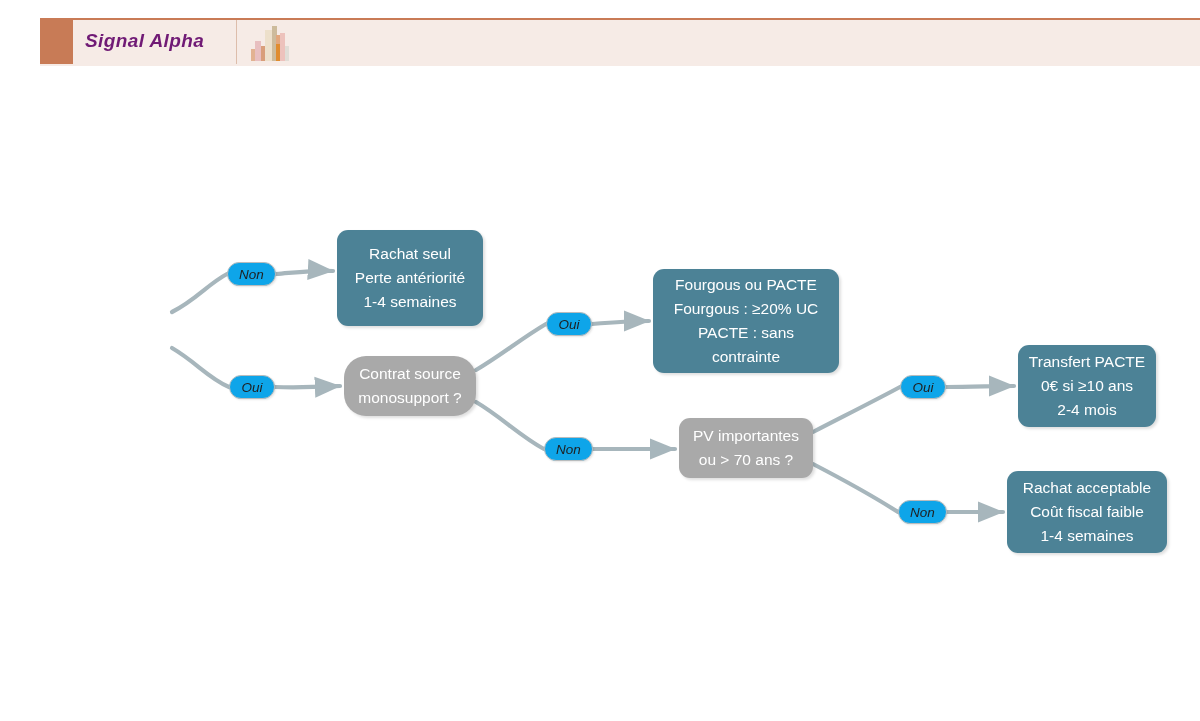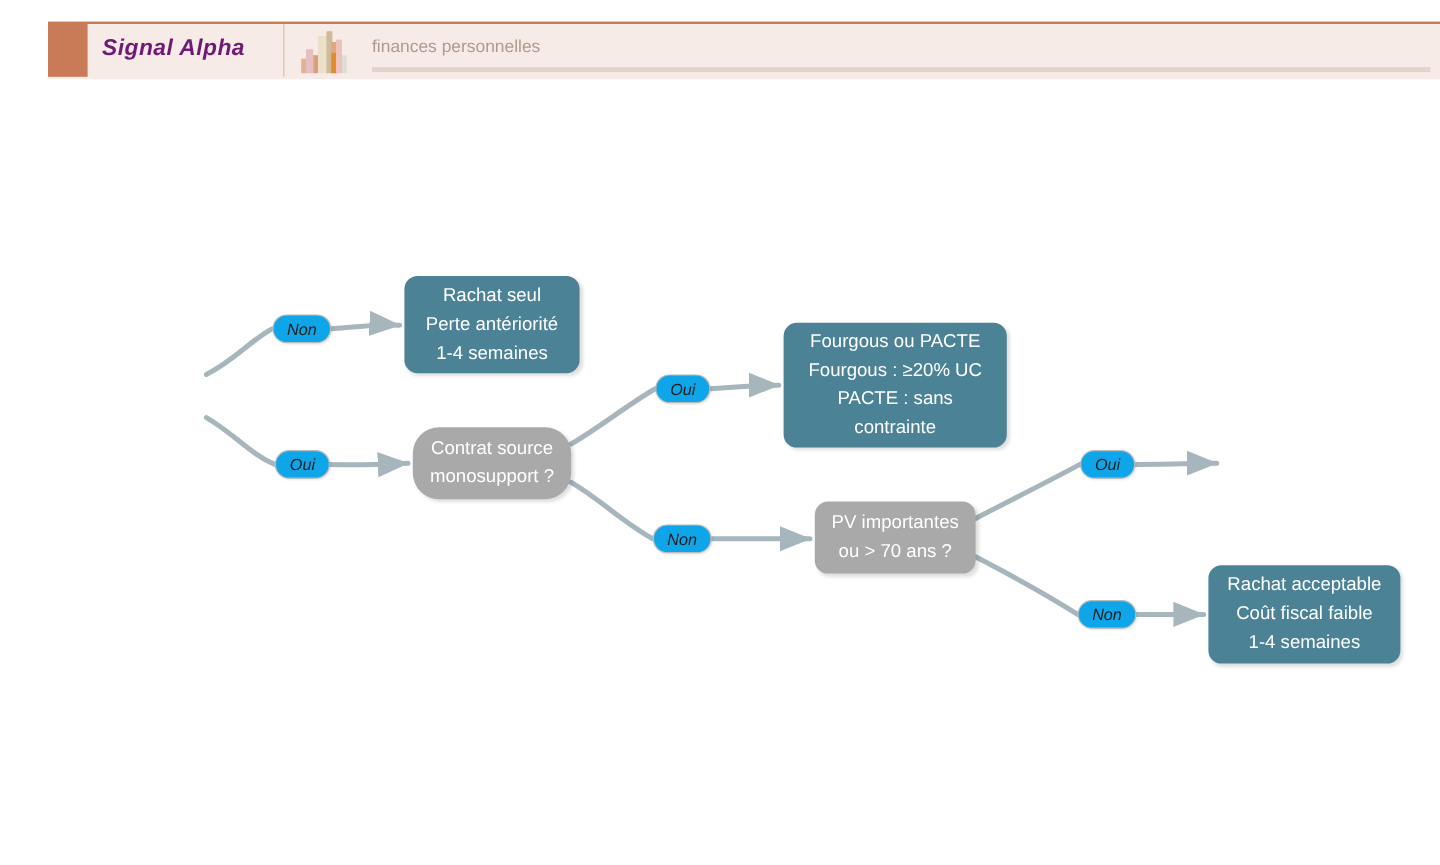--- a/index.html
+++ b/index.html
@@ -90,24 +90,20 @@
       <rect x="12" y="24" width="4" height="15" fill="#d99e7a"></rect>
       <rect x="16" y="8" width="8" height="31" fill="#ede0cb"></rect>
       <rect x="23" y="4" width="5" height="35" fill="#cdbb9c"></rect>
       <rect x="27" y="13" width="5" height="26" fill="#e2a77d"></rect>
       <rect x="27" y="22" width="5" height="17" fill="#e08c2f"></rect>
       <rect x="31" y="11" width="5" height="28" fill="#edc2bc"></rect>
       <rect x="36" y="24" width="4" height="15" fill="#e0ddd6"></rect>
     </svg>
   </div>
 
-  <div id="subtitle-wrap">
-    <div id="subtitle-text">finances personnelles</div>
-    <div id="subtitle-rule"></div>
-  </div>
 </div>
 
 <div id="diagram">
 
   <svg id="edges" viewBox="0 0 1200 661">
     <defs>
       <marker id="ah" markerWidth="7" markerHeight="7" refX="6" refY="3.1" orient="auto" markerUnits="strokeWidth">
         <path d="M0,0.6 L6.2,3.1 L0,5.6 z" fill="#a7b6bc"></path>
       </marker>
     </defs>
@@ -127,21 +123,21 @@
 
       <path d="M813,372 C840,358 876,340 900,327"></path>
       <path d="M946,327 C970,327 996,326 1014,326" marker-end="url(#ah)"></path>
 
       <path d="M813,404 C840,418 876,438 898,452"></path>
       <path d="M947,452 C970,452 988,452 1003,452" marker-end="url(#ah)"></path>
     </g>
   </svg>
 
 
-  <div class="node teal" style="left:337px;top:170px;width:146px;height:81px;">
+  <div class="node teal" style="left:337px;top:170px;width:146px;height:96px;">
     <span class="ln">Rachat seul</span>
     <span class="ln">Perte antériorité</span>
     <span class="ln">1-4 semaines</span>
   </div>
 
   <div class="node gray" style="left:344px;top:296px;width:132px;height:60px;border-radius:22px;">
     <span class="ln">Contrat source</span>
     <span class="ln">monosupport ?</span>
   </div>
 
@@ -150,20 +146,25 @@
     <span class="ln">Fourgous : ≥20% UC</span>
     <span class="ln">PACTE : sans</span>
     <span class="ln">contrainte</span>
   </div>
 
   <div class="node gray" style="left:679px;top:358px;width:134px;height:60px;">
     <span class="ln">PV importantes</span>
     <span class="ln">ou &gt; 70 ans ?</span>
   </div>
 
+  <div class="node teal" style="left:1018px;top:285px;width:138px;height:82px;">
+    <span class="ln">Transfert PACTE</span>
+    <span class="ln">0€ si ≥10 ans</span>
+    <span class="ln">2-4 mois</span>
+  </div>
 
   <div class="node teal" style="left:1007px;top:411px;width:160px;height:82px;">
     <span class="ln">Rachat acceptable</span>
     <span class="ln">Coût fiscal faible</span>
     <span class="ln">1-4 semaines</span>
   </div>
 
   <div class="elabel" style="left:227px;top:202px;width:49px;height:24px;">Non</div>
   <div class="elabel" style="left:229px;top:315px;width:46px;height:24px;">Oui</div>
   <div class="elabel" style="left:546px;top:252px;width:46px;height:24px;">Oui</div>

